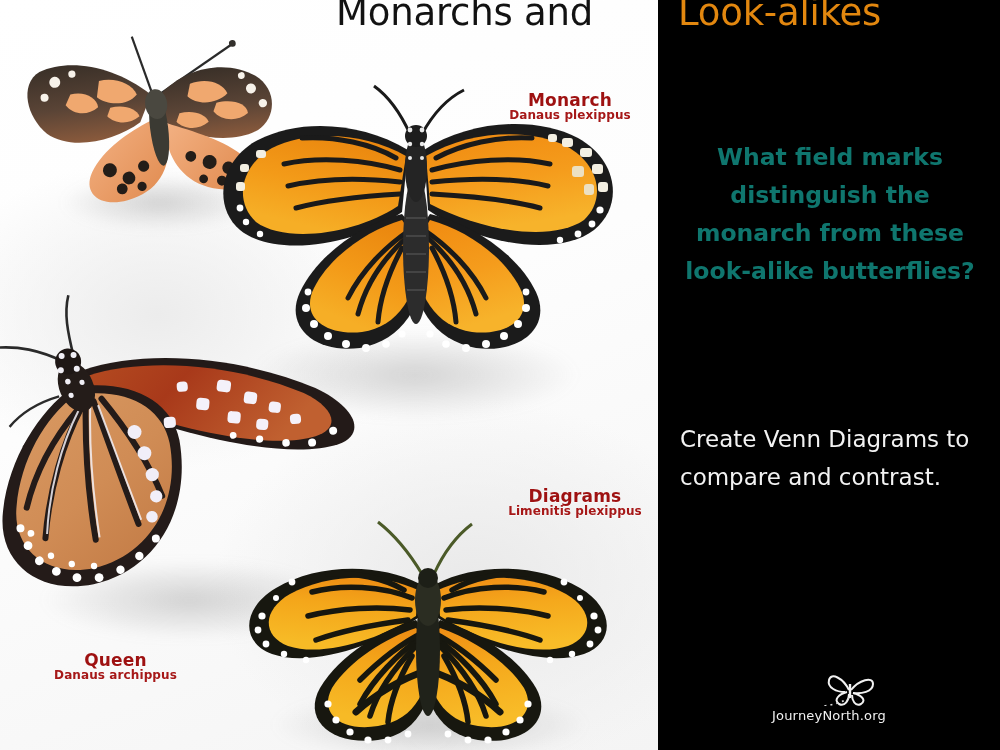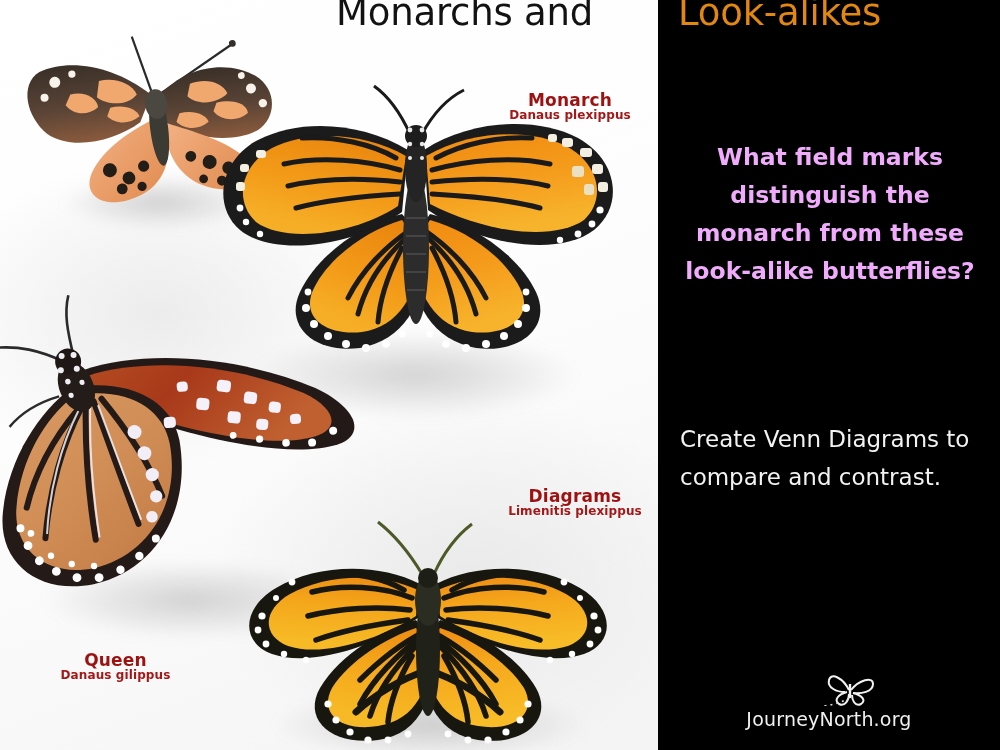--- a/index.html
+++ b/index.html
@@ -45,35 +45,35 @@
     position: absolute; left: 20px; top: -9px;
     width: 320px;
     font-size: 37px; font-weight: 400; letter-spacing: -0.2px;
     color: #e2870f; text-align: left; white-space: nowrap;
   }
 
   
   .panel-q {
     position: absolute; left: 22px; top: 138px; width: 300px;
     font-size: 23.5px; font-weight: bold; line-height: 38px;
-    color: #f0abfc; text-align: center;
+    color: #0f766e; text-align: center;
   }
   .panel-t {
     position: absolute; left: 22px; top: 420px; width: 300px;
     font-size: 23px; font-weight: 400; line-height: 38px;
     color: #f2f2f2; text-align: left;
   }
 
   
   .logo { position: absolute; left: 0; top: 660px; width: 342px; height: 80px; }
   .logo-bf { position: absolute; left: 165px; top: 2px; width: 54px; height: 44px; }
   .logo-text {
     position: absolute; left: 0; top: 48px; width: 342px;
     text-align: center; color: #f0f0f0;
-    font-size: 19px; font-weight: 400; letter-spacing: .2px;
+    font-size: 13px; font-weight: 400; letter-spacing: .2px;
   }
 
   
   .label { position: absolute; text-align: center; line-height: 1.08; }
   .label .common {
     display: block; color: #9e1111; font-weight: bold;
     font-size: 17px; letter-spacing: .2px;
     text-shadow: 0 1px 0 rgba(255,255,255,.6);
   }
   .label .sci {
@@ -487,21 +487,21 @@
     </div>
 
 
     <div class="label lbl-monarch">
       <span class="common">Monarch</span>
       <span class="sci">Danaus plexippus</span>
     </div>
 
     <div class="label lbl-queen">
       <span class="common">Queen</span>
-      <span class="sci">Danaus gilippus</span>
+      <span class="sci">Danaus archippus</span>
     </div>
 
     <div class="label lbl-viceroy">
       <span class="common">Diagrams</span>
       <span class="sci">Limenitis plexippus</span>
     </div>
 
     <div class="title-black">Monarchs and</div>
   </div>
 

